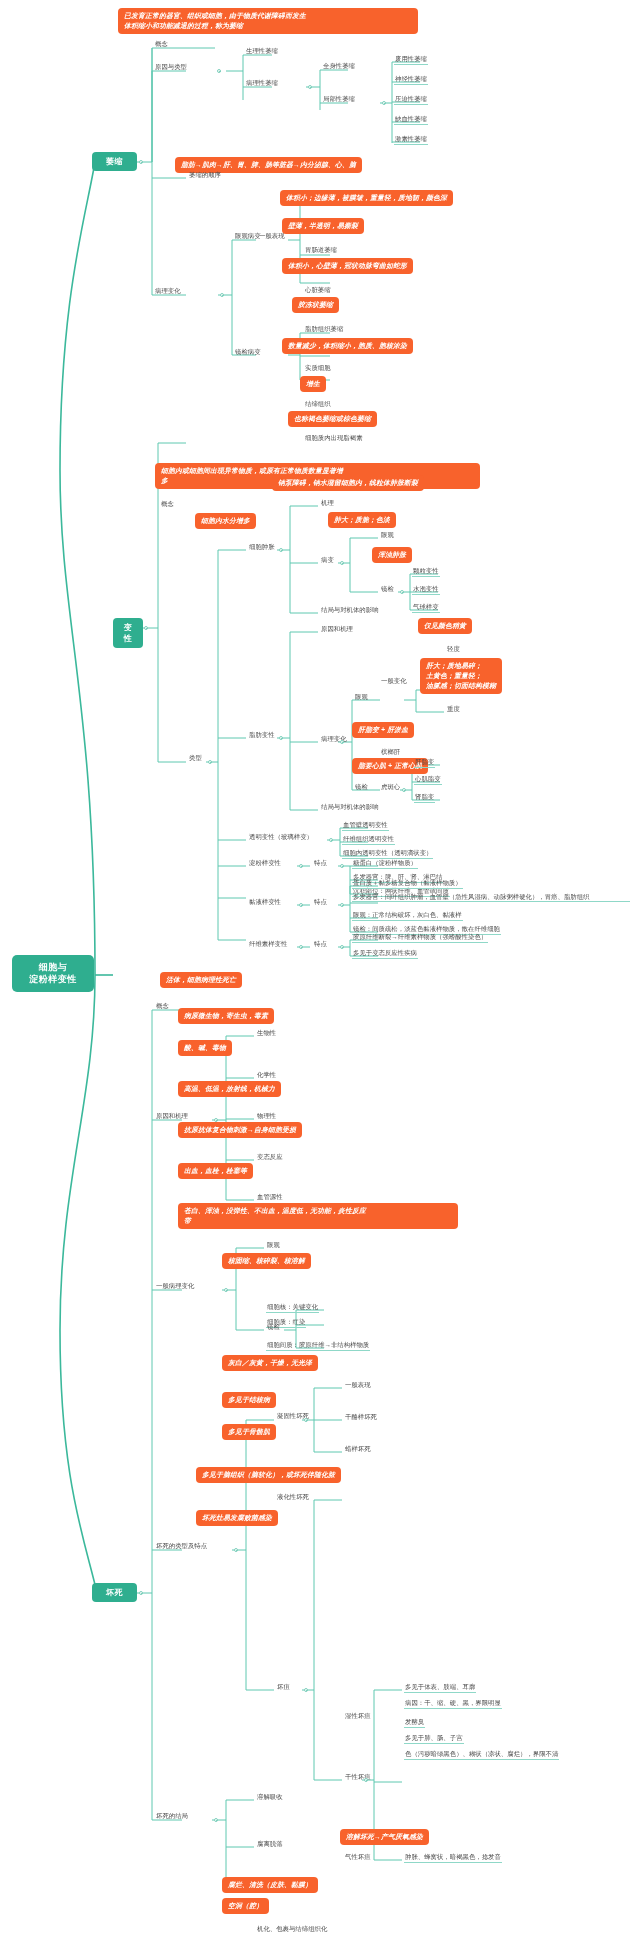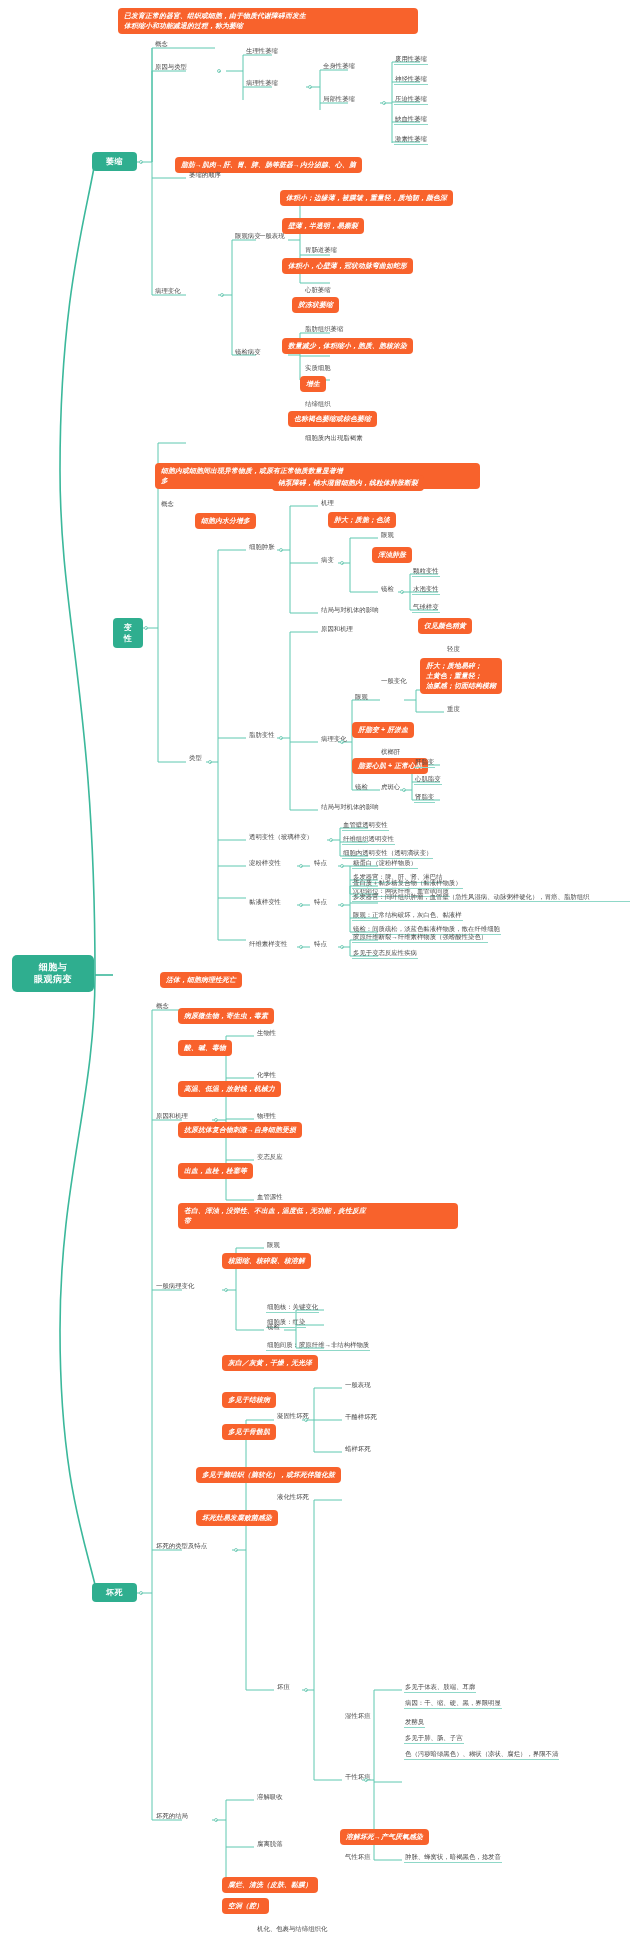--- a/index.html
+++ b/index.html
@@ -260,21 +260,21 @@
   <line x1="374" y1="1860" x2="402" y2="1860"></line>
 
   <line x1="212" y1="1820" x2="226" y2="1820"></line>
   <path d="M226,1800 L226,1890"></path>
   <line x1="226" y1="1800" x2="254" y2="1800"></line>
   <line x1="226" y1="1847" x2="254" y2="1847"></line>
   <line x1="226" y1="1890" x2="254" y2="1890"></line>
 </svg>
 
 <div class="root" style="left:12px; top:955px; width:82px;">细胞与
-眼观病变</div>
+淀粉样变性</div>
 
 <div class="lvl1" style="left:92px; top:152px; width:45px;">萎缩</div>
 <span class="knob" style="left:139px; top:160px;"></span>
 
 <div class="callout" style="left:118px; top:8px; width:300px;">已发育正常的器官、组织或细胞，由于物质代谢障碍而发生
 体积缩小和功能减退的过程，称为萎缩</div>
 <div class="node" style="left:154px; top:40px;">概念</div>
 
 <div class="node" style="left:154px; top:63px;">原因与类型</div>
 <span class="knob" style="left:217px; top:69px;"></span>

